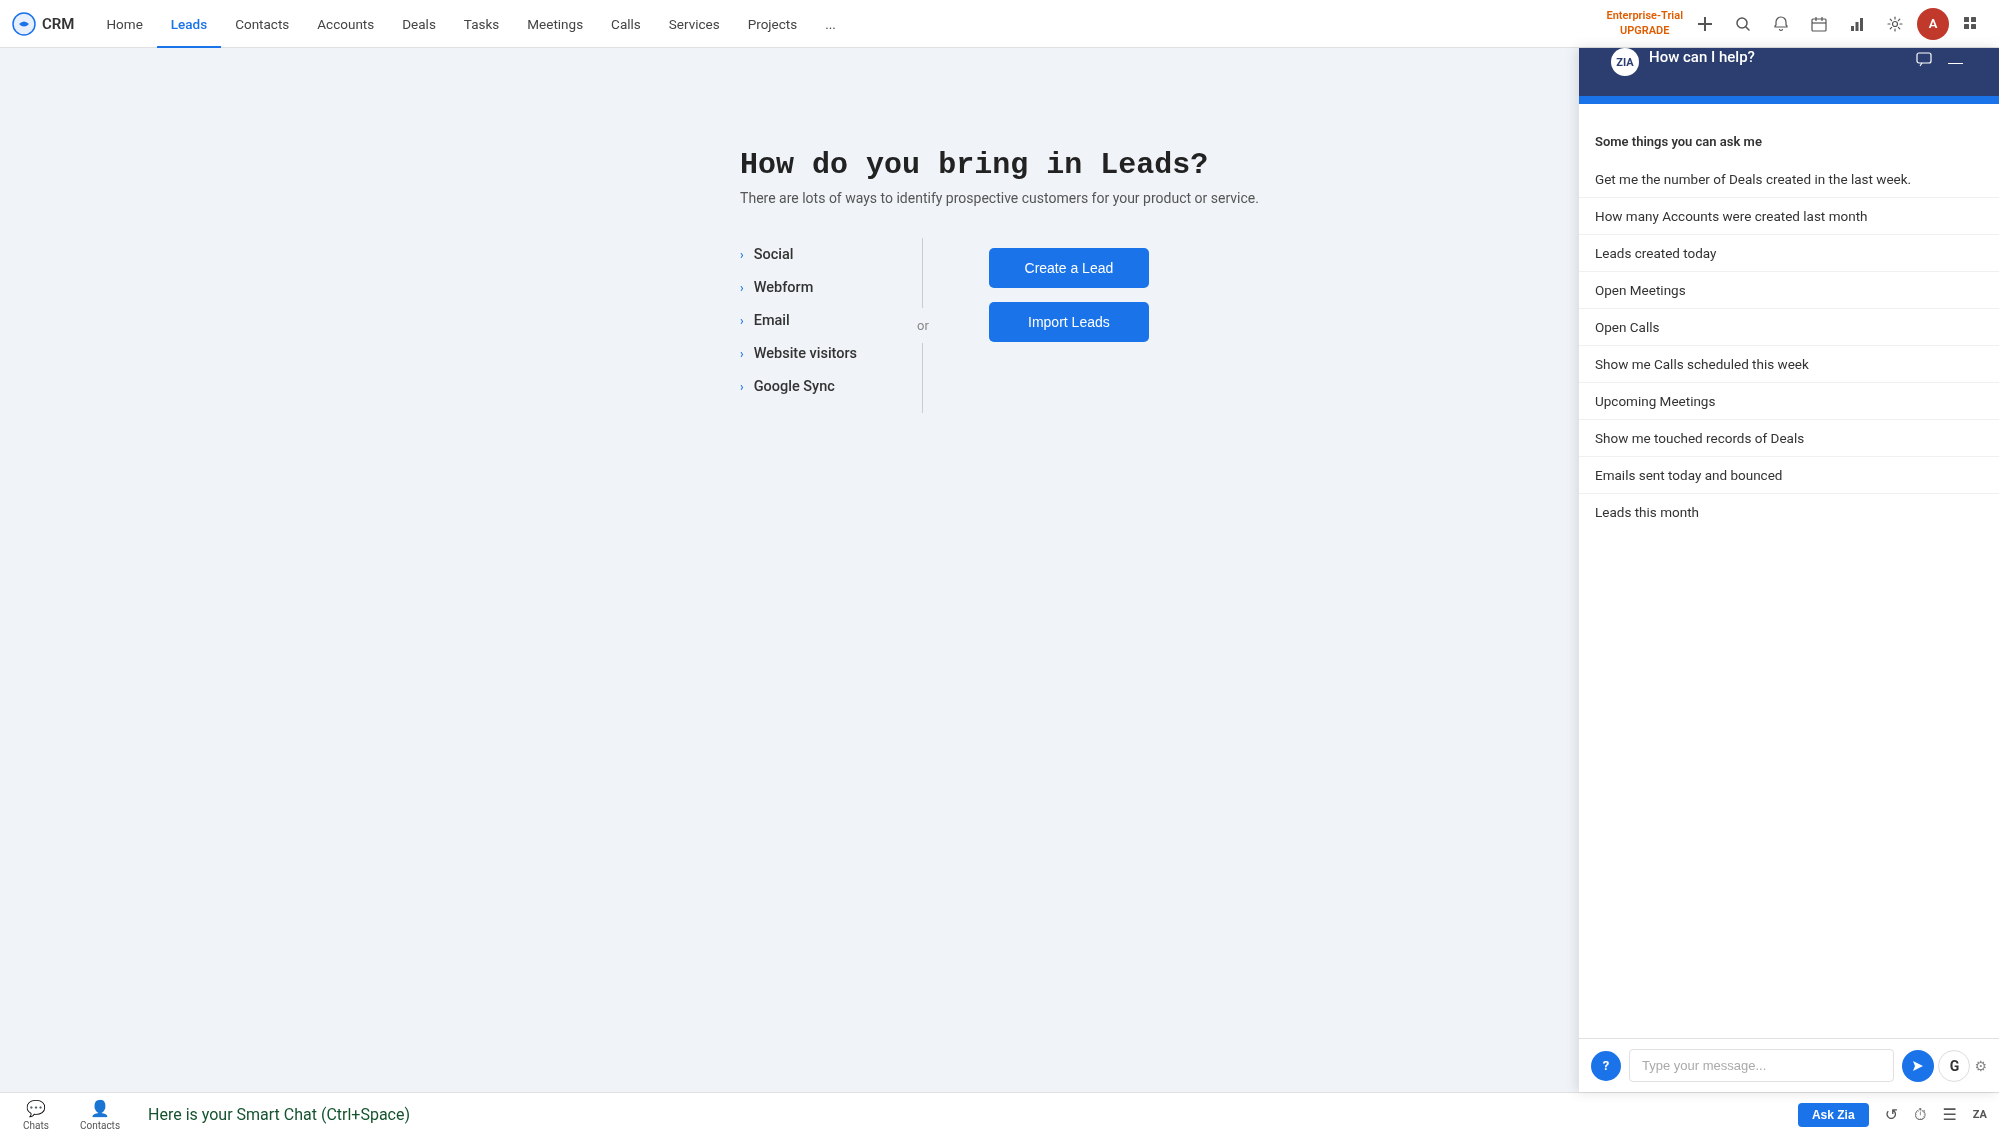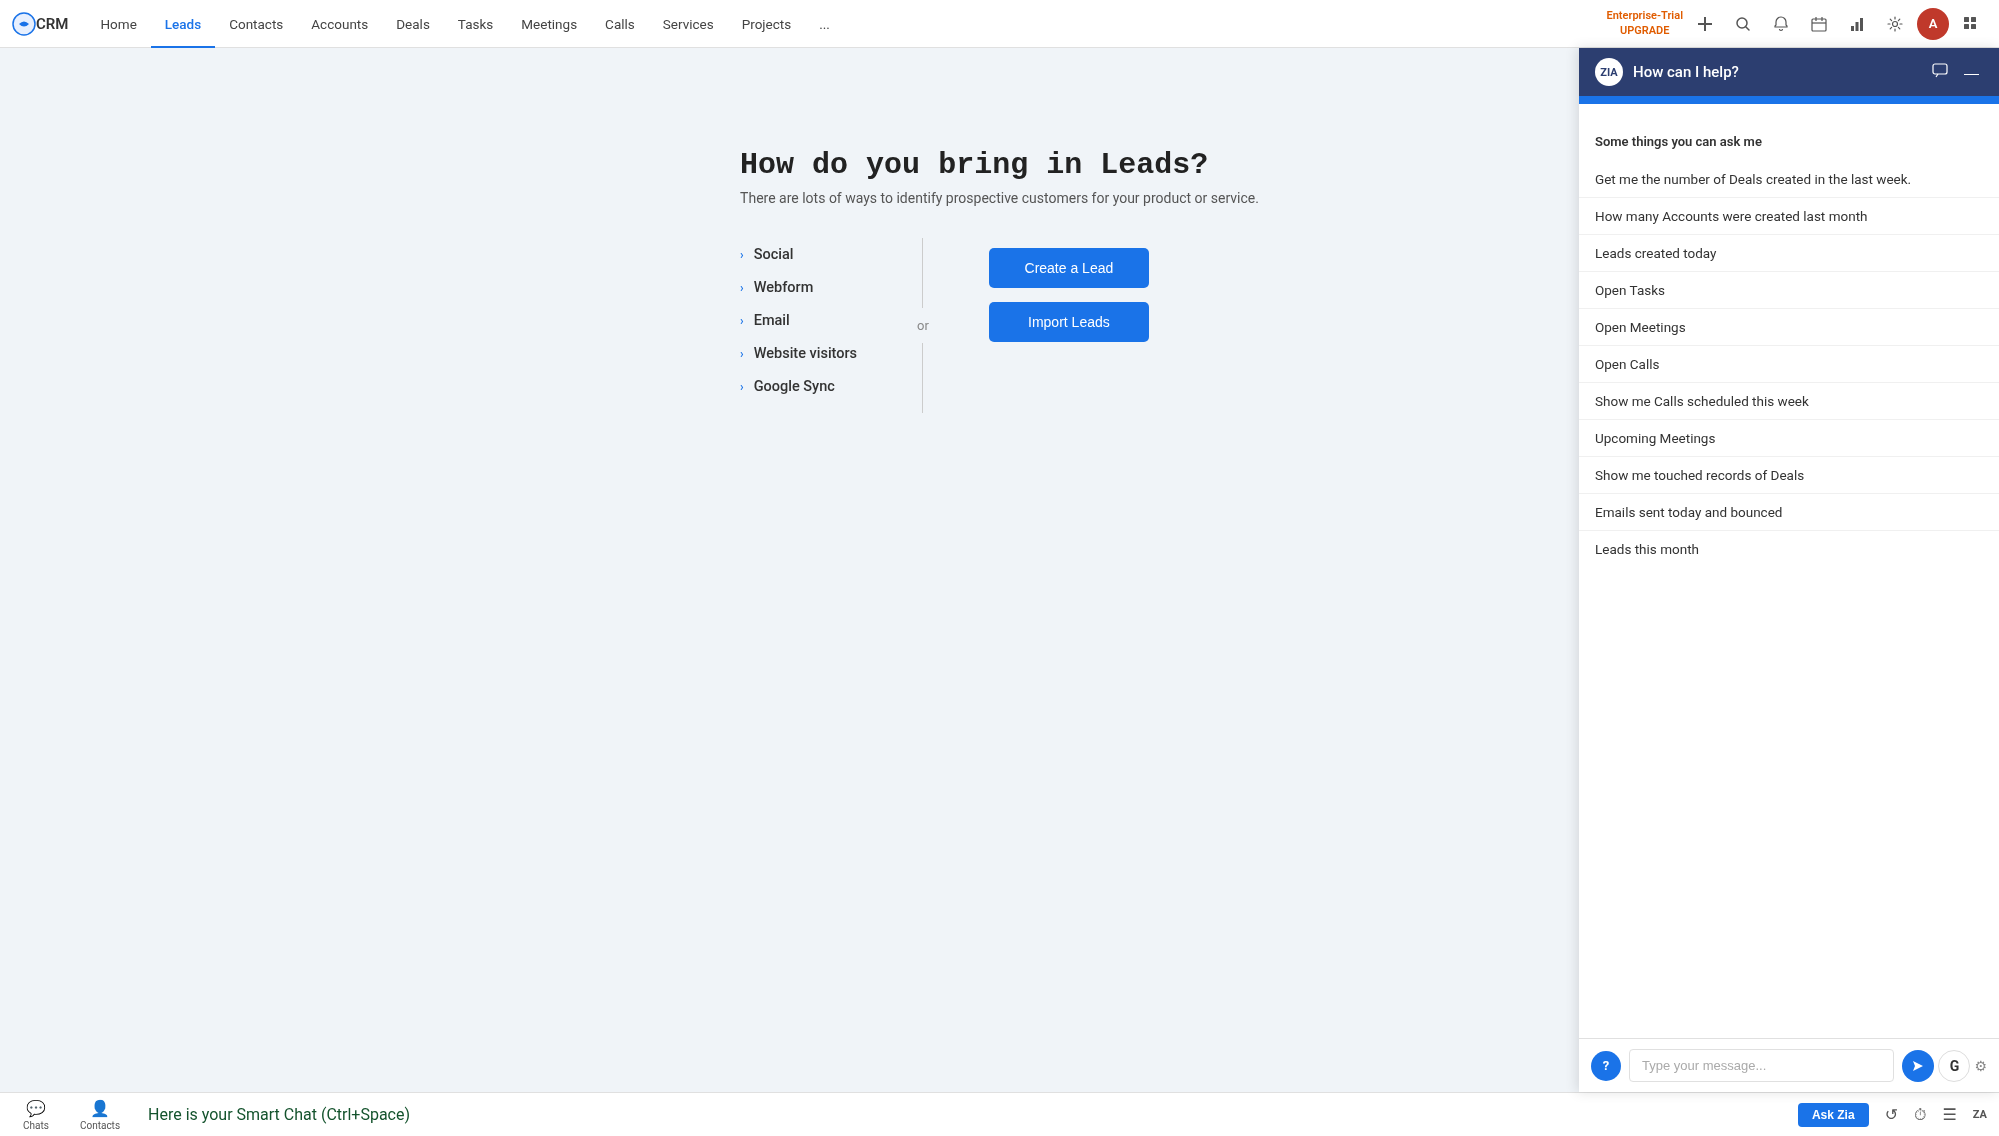--- a/index.html
+++ b/index.html
@@ -4,21 +4,21 @@
   <style>
     * { box-sizing: border-box; margin: 0; padding: 0; }
     body { font-family: -apple-system, BlinkMacSystemFont, 'Segoe UI', Roboto, sans-serif; background: #f0f4f8; height: 100vh; overflow: hidden; }
 
     
     .topnav {
       display: flex; align-items: center; background: #fff;
       height: 48px; padding: 0 12px; border-bottom: 1px solid #e0e0e0;
       position: relative; z-index: 100;
     }
-    .nav-logo { display: flex; align-items: center; gap: 0; margin-right: 18px; cursor: pointer; }
+    .nav-logo { display: flex; align-items: center; gap: 6px; margin-right: 18px; cursor: pointer; }
     .nav-logo-icon { width: 24px; height: 24px; }
     .nav-logo-text { font-size: 15px; font-weight: 600; color: #333; }
     .nav-items { display: flex; align-items: center; flex: 1; }
     .nav-item {
       padding: 0 14px; height: 48px; display: flex; align-items: center;
       font-size: 13.5px; color: #444; cursor: pointer; position: relative;
       white-space: nowrap;
     }
     .nav-item.active { color: #1a73e8; font-weight: 500; }
     .nav-item.active::after {
@@ -78,21 +78,21 @@
 
     
     .zia-panel {
       position: fixed; right: 0; top: 48px; bottom: 44px;
       width: 420px; background: #fff;
       box-shadow: -2px 0 12px rgba(0,0,0,0.12);
       display: flex; flex-direction: column; z-index: 200;
     }
     .zia-header {
       background: #2c3e70; color: #fff;
-      display: flex; align-items: center; padding: 0 16px; height: 48px;
+      display: flex; align-items: flex-start; padding: 0 32px; height: 48px;
       flex-shrink: 0;
     }
     .zia-logo {
       width: 28px; height: 28px; background: #fff; border-radius: 50%;
       display: flex; align-items: center; justify-content: center;
       font-size: 11px; font-weight: 700; color: #2c3e70; margin-right: 10px; flex-shrink: 0;
     }
     .zia-title { font-size: 15px; font-weight: 500; flex: 1; }
     .zia-header-icons { display: flex; gap: 8px; }
     .zia-header-icon { background: none; border: none; color: #fff; cursor: pointer; font-size: 15px; padding: 4px; }
@@ -295,21 +295,20 @@
       <button class="zia-header-icon">—</button>
     </div>
   </div>
   <div class="zia-top-bar"></div>
 
   <div class="zia-suggestions">
     <div class="zia-section-title">Some things you can ask me</div>
     <div class="zia-suggestion-item">Get me the number of Deals created in the last week.</div>
     <div class="zia-suggestion-item">How many Accounts were created last month</div>
     <div class="zia-suggestion-item">Leads created today</div>
-    <div class="zia-suggestion-item">Open Tasks</div>
     <div class="zia-suggestion-item">Open Meetings</div>
     <div class="zia-suggestion-item">Open Calls</div>
     <div class="zia-suggestion-item">Show me Calls scheduled this week</div>
     <div class="zia-suggestion-item">Upcoming Meetings</div>
     <div class="zia-suggestion-item">Show me touched records of Deals</div>
     <div class="zia-suggestion-item">Emails sent today and bounced</div>
     <div class="zia-suggestion-item">Leads this month</div>
   </div>
 
   <div class="zia-input-area">

